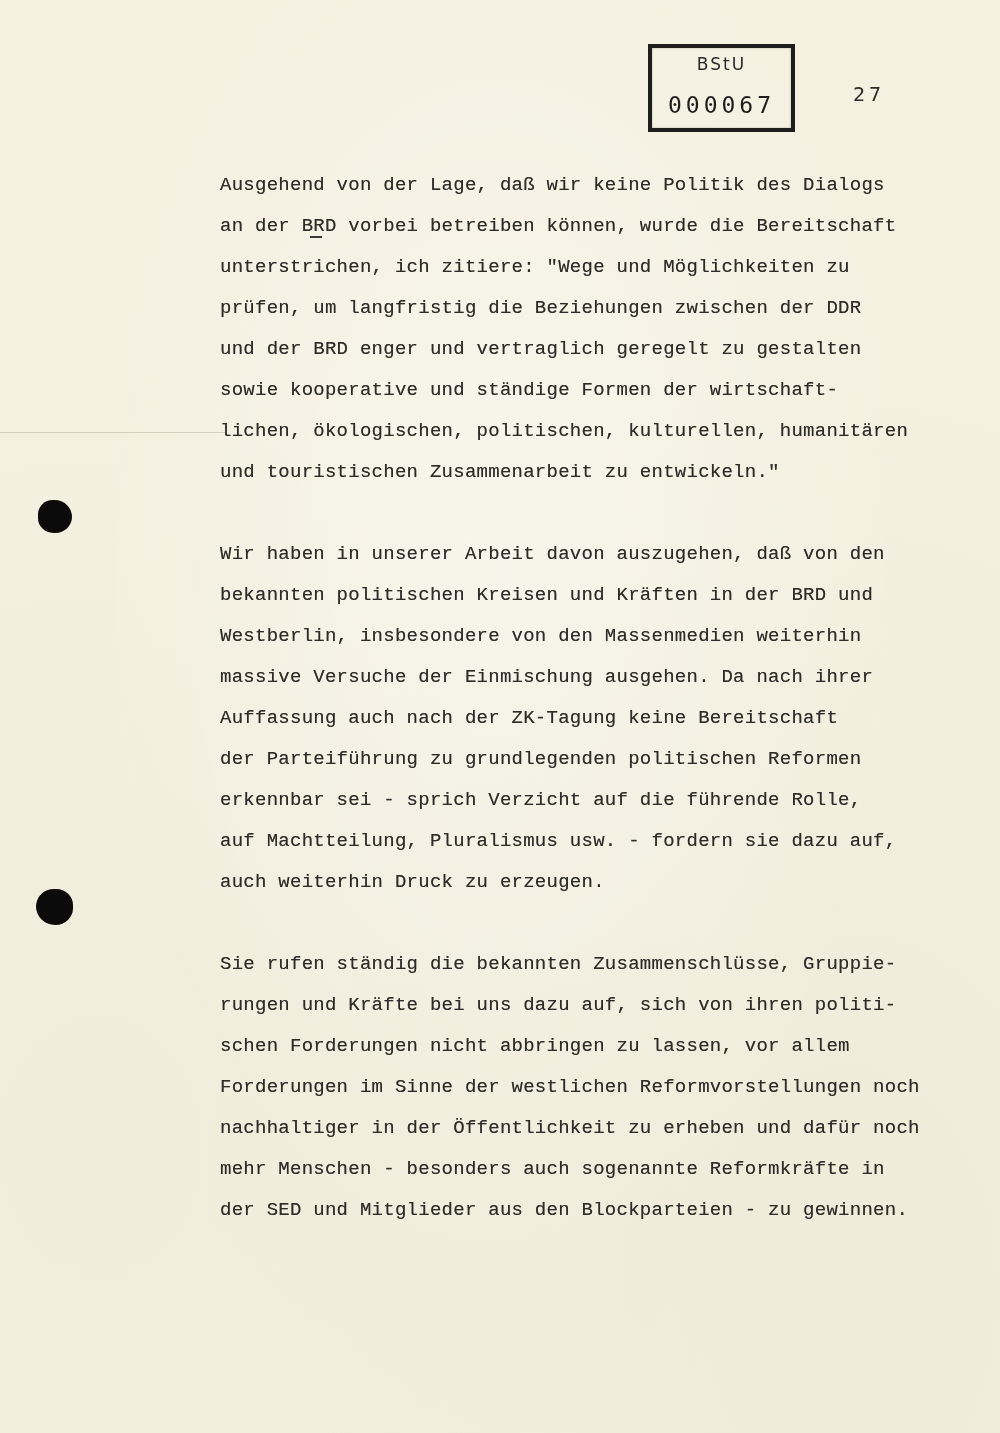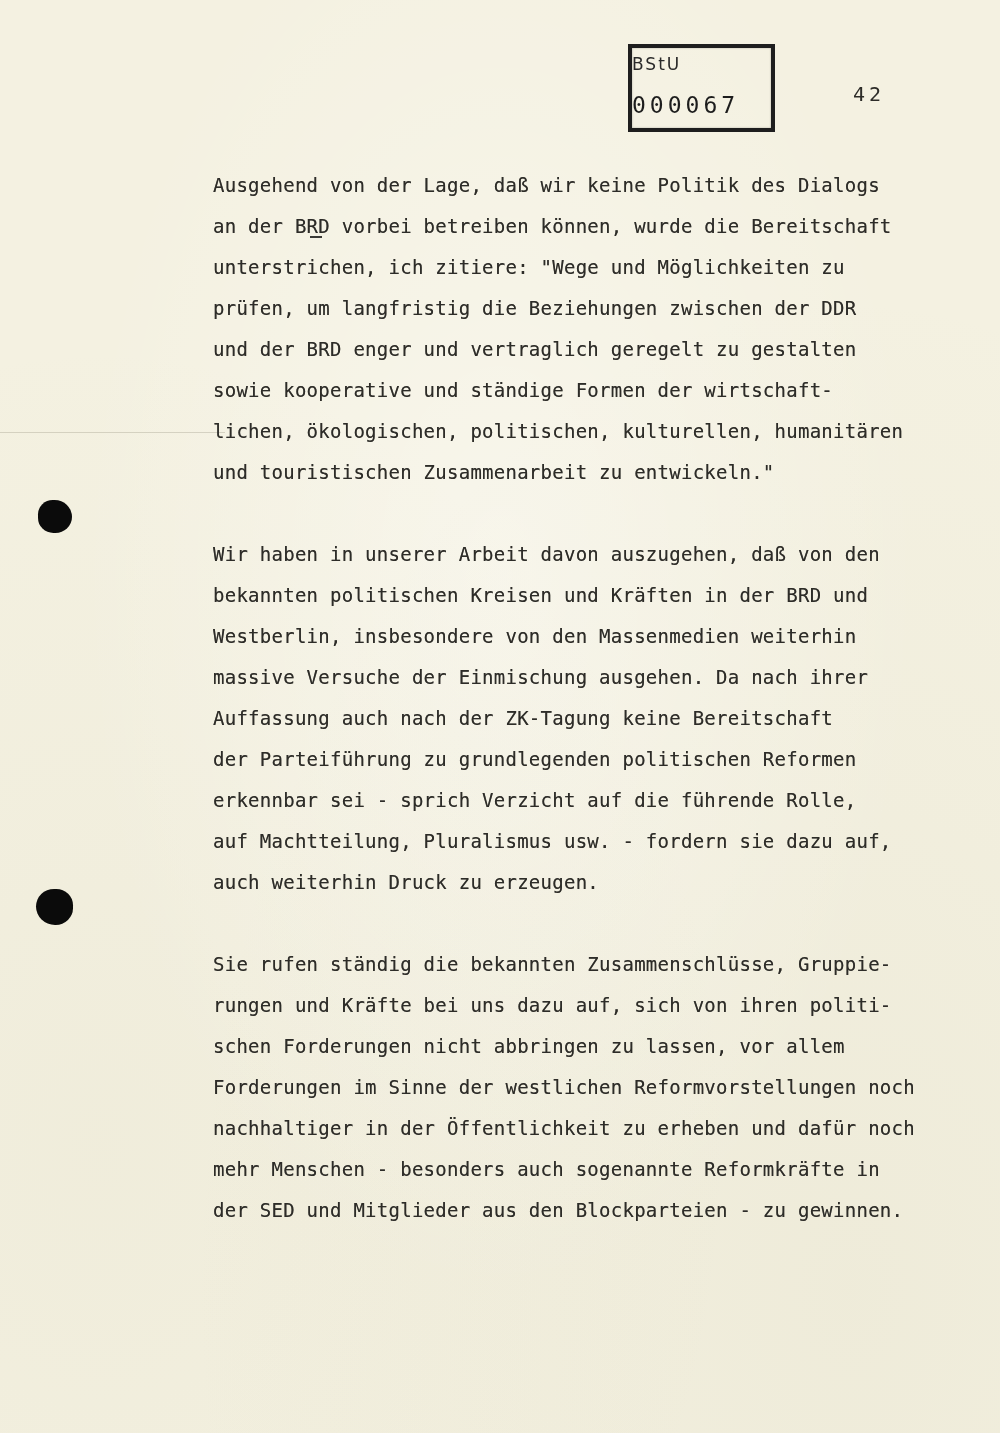--- a/index.html
+++ b/index.html
@@ -28,34 +28,35 @@
     position: absolute;
     left: 203px;
     top: 165px;
     width: 730px;
     color: #2d2c28;
     font-size: 19px;
     line-height: 41px;
     letter-spacing: 0.26px;
   }
   .para {
-    margin: 0 0 41px 10px;
+    margin: 0 0 41px 17px;
     white-space: pre-line;
     text-shadow: 0 0 0.6px rgba(45,44,40,0.55);
+    font-family: Liberation Mono, monospace;
   }
 
   
   .stamp {
     position: absolute;
-    left: 628px;
+    left: 648px;
     top: 44px;
     width: 139px;
     height: 80px;
     border: 4px solid #1e1e1e;
-    text-align: left;
+    text-align: center;
     box-shadow: inset 0 0 2px rgba(30,30,30,0.35);
   }
   .stamp-line1 {
     margin-top: 6px;
     font-family: "DejaVu Sans", sans-serif;
     font-size: 17px;
     letter-spacing: 2px;
     color: #2a2a2a;
   }
   .stamp-line2 {
@@ -118,21 +119,21 @@
 </head>
 <body>
 
 <div class="page">
 
   <div class="stamp">
     <div class="stamp-line1">BStU</div>
     <div class="stamp-line2">000067</div>
   </div>
 
-  <div class="page-number">42</div>
+  <div class="page-number">27</div>
 
   <div class="hole hole-1"></div>
   <div class="hole hole-2"></div>
 
   <div class="scratch"></div>
 
   <div class="text-block">
     <p class="para">Ausgehend von der Lage, daß wir keine Politik des Dialogs
 an der BRD vorbei betreiben können, wurde die Bereitschaft
 unterstrichen, ich zitiere: "Wege und Möglichkeiten zu

